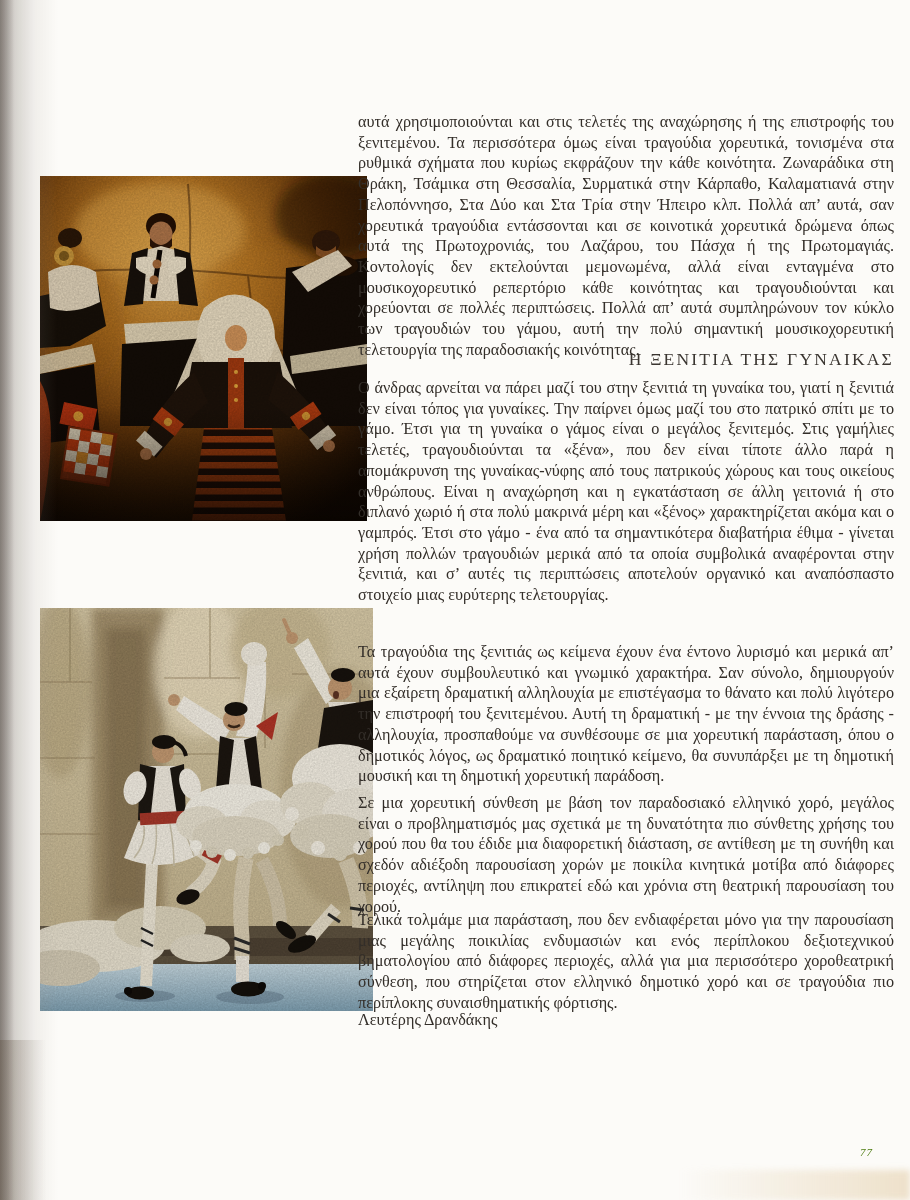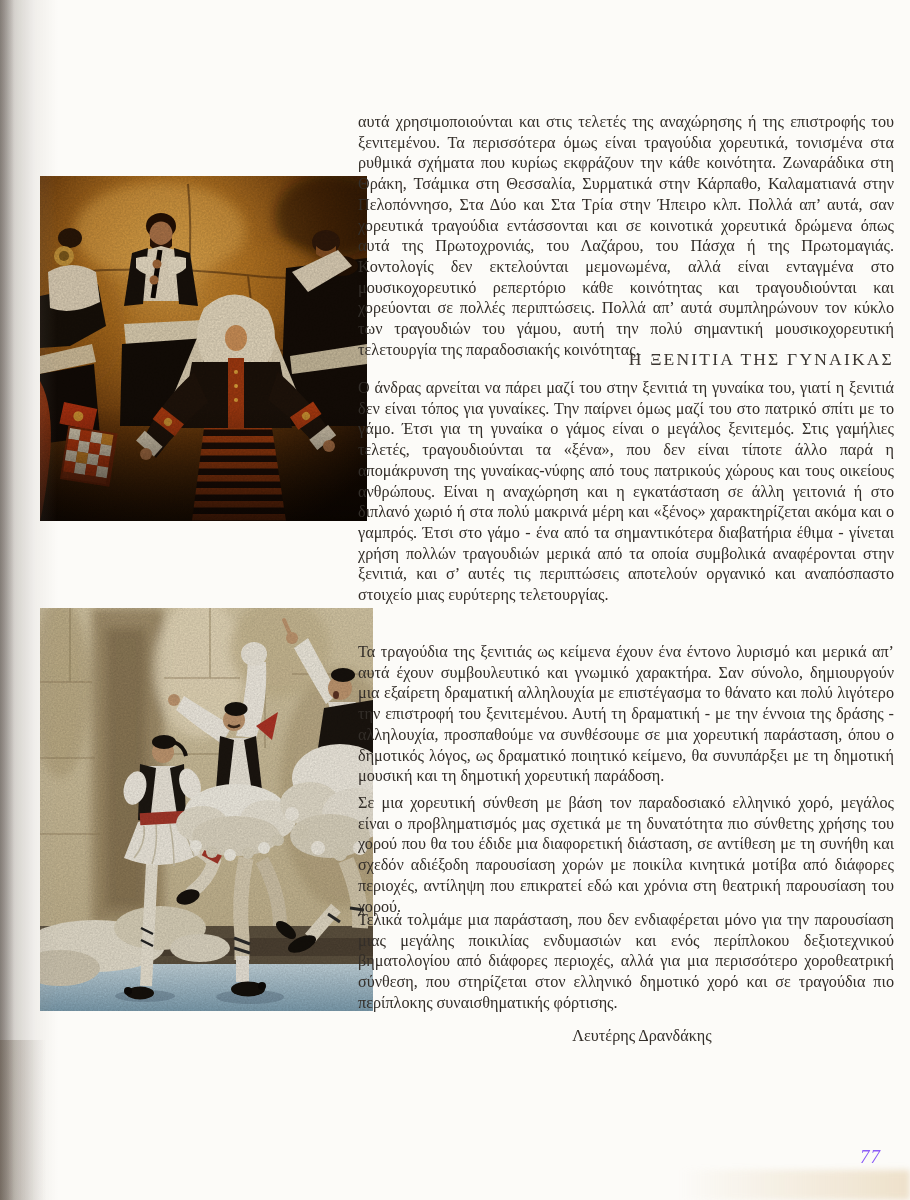--- a/index.html
+++ b/index.html
@@ -17,26 +17,26 @@
     position:absolute;left:358px;width:536px;margin:0;z-index:3;
     font-size:16.2px;line-height:20.7px;color:#332e29;
     text-align:justify;text-justify:inter-word;
   }
   .section-heading{
     position:absolute;left:358px;width:536px;margin:0;z-index:3;
     font-size:17.5px;line-height:22px;font-weight:normal;
     letter-spacing:2.2px;color:#3a3530;text-align:right;
   }
   .attribution{
-    position:absolute;left:358px;width:536px;margin:16px;z-index:3;
-    font-size:16.2px;line-height:20.7px;color:#332e29;text-align:center;
+    position:absolute;left:358px;width:536px;margin:0;z-index:3;
+    font-size:16.2px;line-height:20.7px;color:#332e29;text-align:left;
   }
   .page-number{
     position:absolute;left:860px;top:1146px;z-index:3;
-    font-style:italic;font-size:19px;letter-spacing:1px;color:#8b5cf6;
+    font-style:italic;font-size:11px;letter-spacing:1px;color:#4d7c0f;
   }
   .gutter{
     position:absolute;left:0;top:0;width:58px;height:1200px;z-index:5;
     background:linear-gradient(90deg, rgba(72,62,54,0.40) 0%, rgba(110,100,90,0.24) 30%,
                rgba(160,152,144,0.12) 60%, rgba(255,255,255,0) 100%);
     pointer-events:none;
   }
   .gutter-edge{
     position:absolute;left:0;top:0;width:14px;height:1200px;z-index:6;
     background:linear-gradient(90deg, rgba(55,45,38,0.40), rgba(55,45,38,0));

